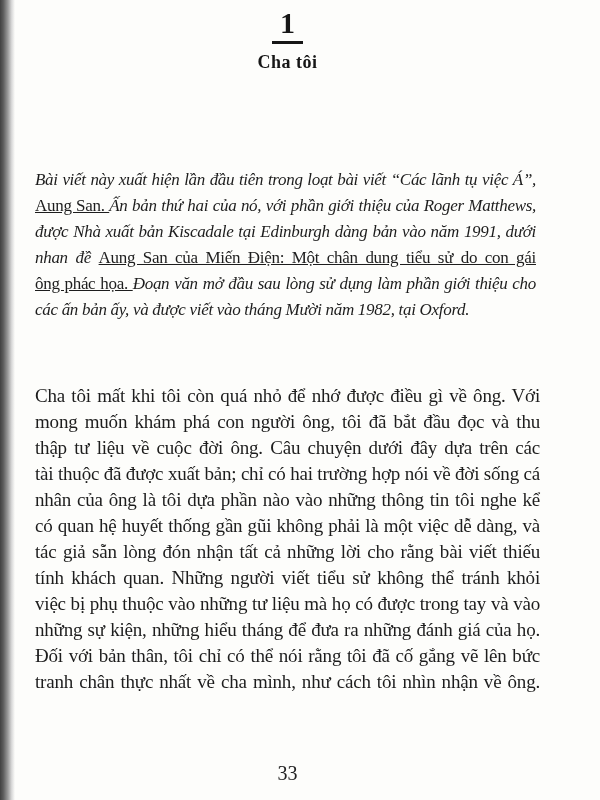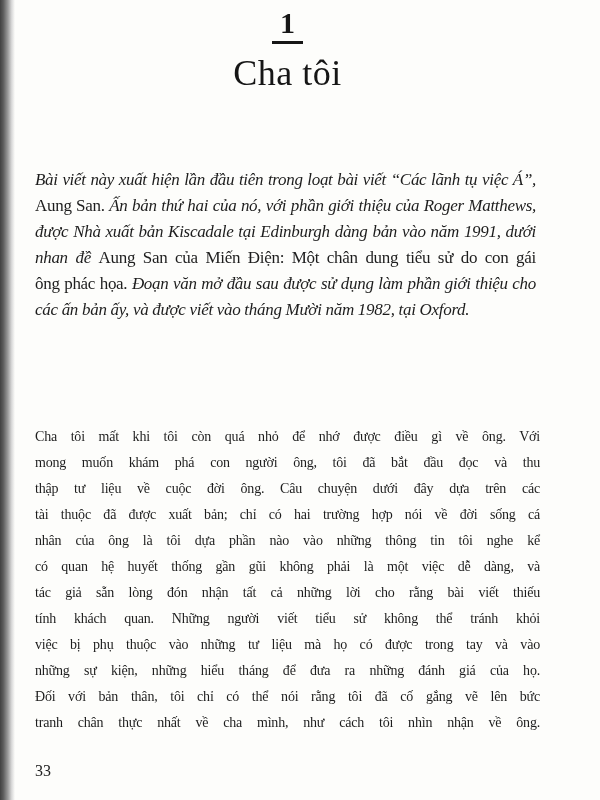--- a/index.html
+++ b/index.html
@@ -28,76 +28,77 @@
     display: inline-block;
     font-size: 30px;
     font-weight: bold;
     line-height: 1.1;
     color: #161616;
     padding: 0 8px 2px 8px;
     border-bottom: 3px solid #161616;
   }
   .chapter-title {
     margin: 8px 0 0 0;
-    font-size: 36px;
-    font-weight: normal;
+    font-size: 18px;
+    font-weight: bold;
     color: #161616;
     letter-spacing: 0.5px;
   }
   .intro {
     position: absolute;
     left: 35px; top: 167px;
     width: 501px;
     font-size: 17px;
     line-height: 26px;
     font-style: italic;
     letter-spacing: -0.3px;
   }
   .body-text {
     position: absolute;
-    left: 35px; top: 424px;
+    left: 35px; top: 383px;
     width: 505px;
-    font-size: 14px;
+    font-size: 19px;
     line-height: 26px;
     letter-spacing: -0.2px;
   }
   .line {
     text-align: justify;
     text-align-last: justify;
     height: 26px;
     overflow: visible;
   }
   .intro .line:last-child { text-align-last: left; }
-  .seg-roman { font-style: normal; }
+  .seg-roman { font-style: normal; text-decoration: underline; }
   .seg-italic { font-style: italic; }
   .folio {
     position: absolute;
     left: 35px; top: 762px;
     width: 505px;
-    font-size: 16px;
+    text-align: center;
+    font-size: 20px;
     color: #222222;
   }
 </style>
 </head>
 <body>
 
 <div class="page">
   <div class="scan-edge"></div>
 
   <header class="chapter-head">
     <div class="chapter-number">1</div>
     <h1 class="chapter-title">Cha tôi</h1>
   </header>
 
   <section class="intro">
       <div class="line"><span class="seg-italic">Bài viết này xuất hiện lần đầu tiên trong loạt bài viết “Các lãnh tụ việc Á”,</span></div>
       <div class="line"><span class="seg-roman">Aung San. </span><span class="seg-italic">Ấn bản thứ hai của nó, với phần giới thiệu của Roger Matthews,</span></div>
       <div class="line"><span class="seg-italic">được Nhà xuất bản Kiscadale tại Edinburgh dàng bản vào năm 1991, dưới</span></div>
       <div class="line"><span class="seg-italic">nhan đề </span><span class="seg-roman">Aung San của Miến Điện: Một chân dung tiểu sử do con gái</span></div>
-      <div class="line"><span class="seg-roman">ông phác họa. </span><span class="seg-italic">Đoạn văn mở đầu sau được sử dụng làm phần giới thiệu cho</span></div>
+      <div class="line"><span class="seg-roman">ông phác họa. </span><span class="seg-italic">Đoạn văn mở đầu sau lòng sử dụng làm phần giới thiệu cho</span></div>
       <div class="line"><span class="seg-italic">các ấn bản ấy, và được viết vào tháng Mười năm 1982, tại Oxford.</span></div>
     </section>
 
   <section class="body-text">
       <div class="line"><span class="seg-plain">Cha tôi mất khi tôi còn quá nhỏ để nhớ được điều gì về ông. Với</span></div>
       <div class="line"><span class="seg-plain">mong muốn khám phá con người ông, tôi đã bắt đầu đọc và thu</span></div>
       <div class="line"><span class="seg-plain">thập tư liệu về cuộc đời ông. Câu chuyện dưới đây dựa trên các</span></div>
       <div class="line"><span class="seg-plain">tài thuộc đã được xuất bản; chỉ có hai trường hợp nói về đời sống cá</span></div>
       <div class="line"><span class="seg-plain">nhân của ông là tôi dựa phần nào vào những thông tin tôi nghe kể</span></div>
       <div class="line"><span class="seg-plain">có quan hệ huyết thống gần gũi không phải là một việc dễ dàng, và</span></div>

